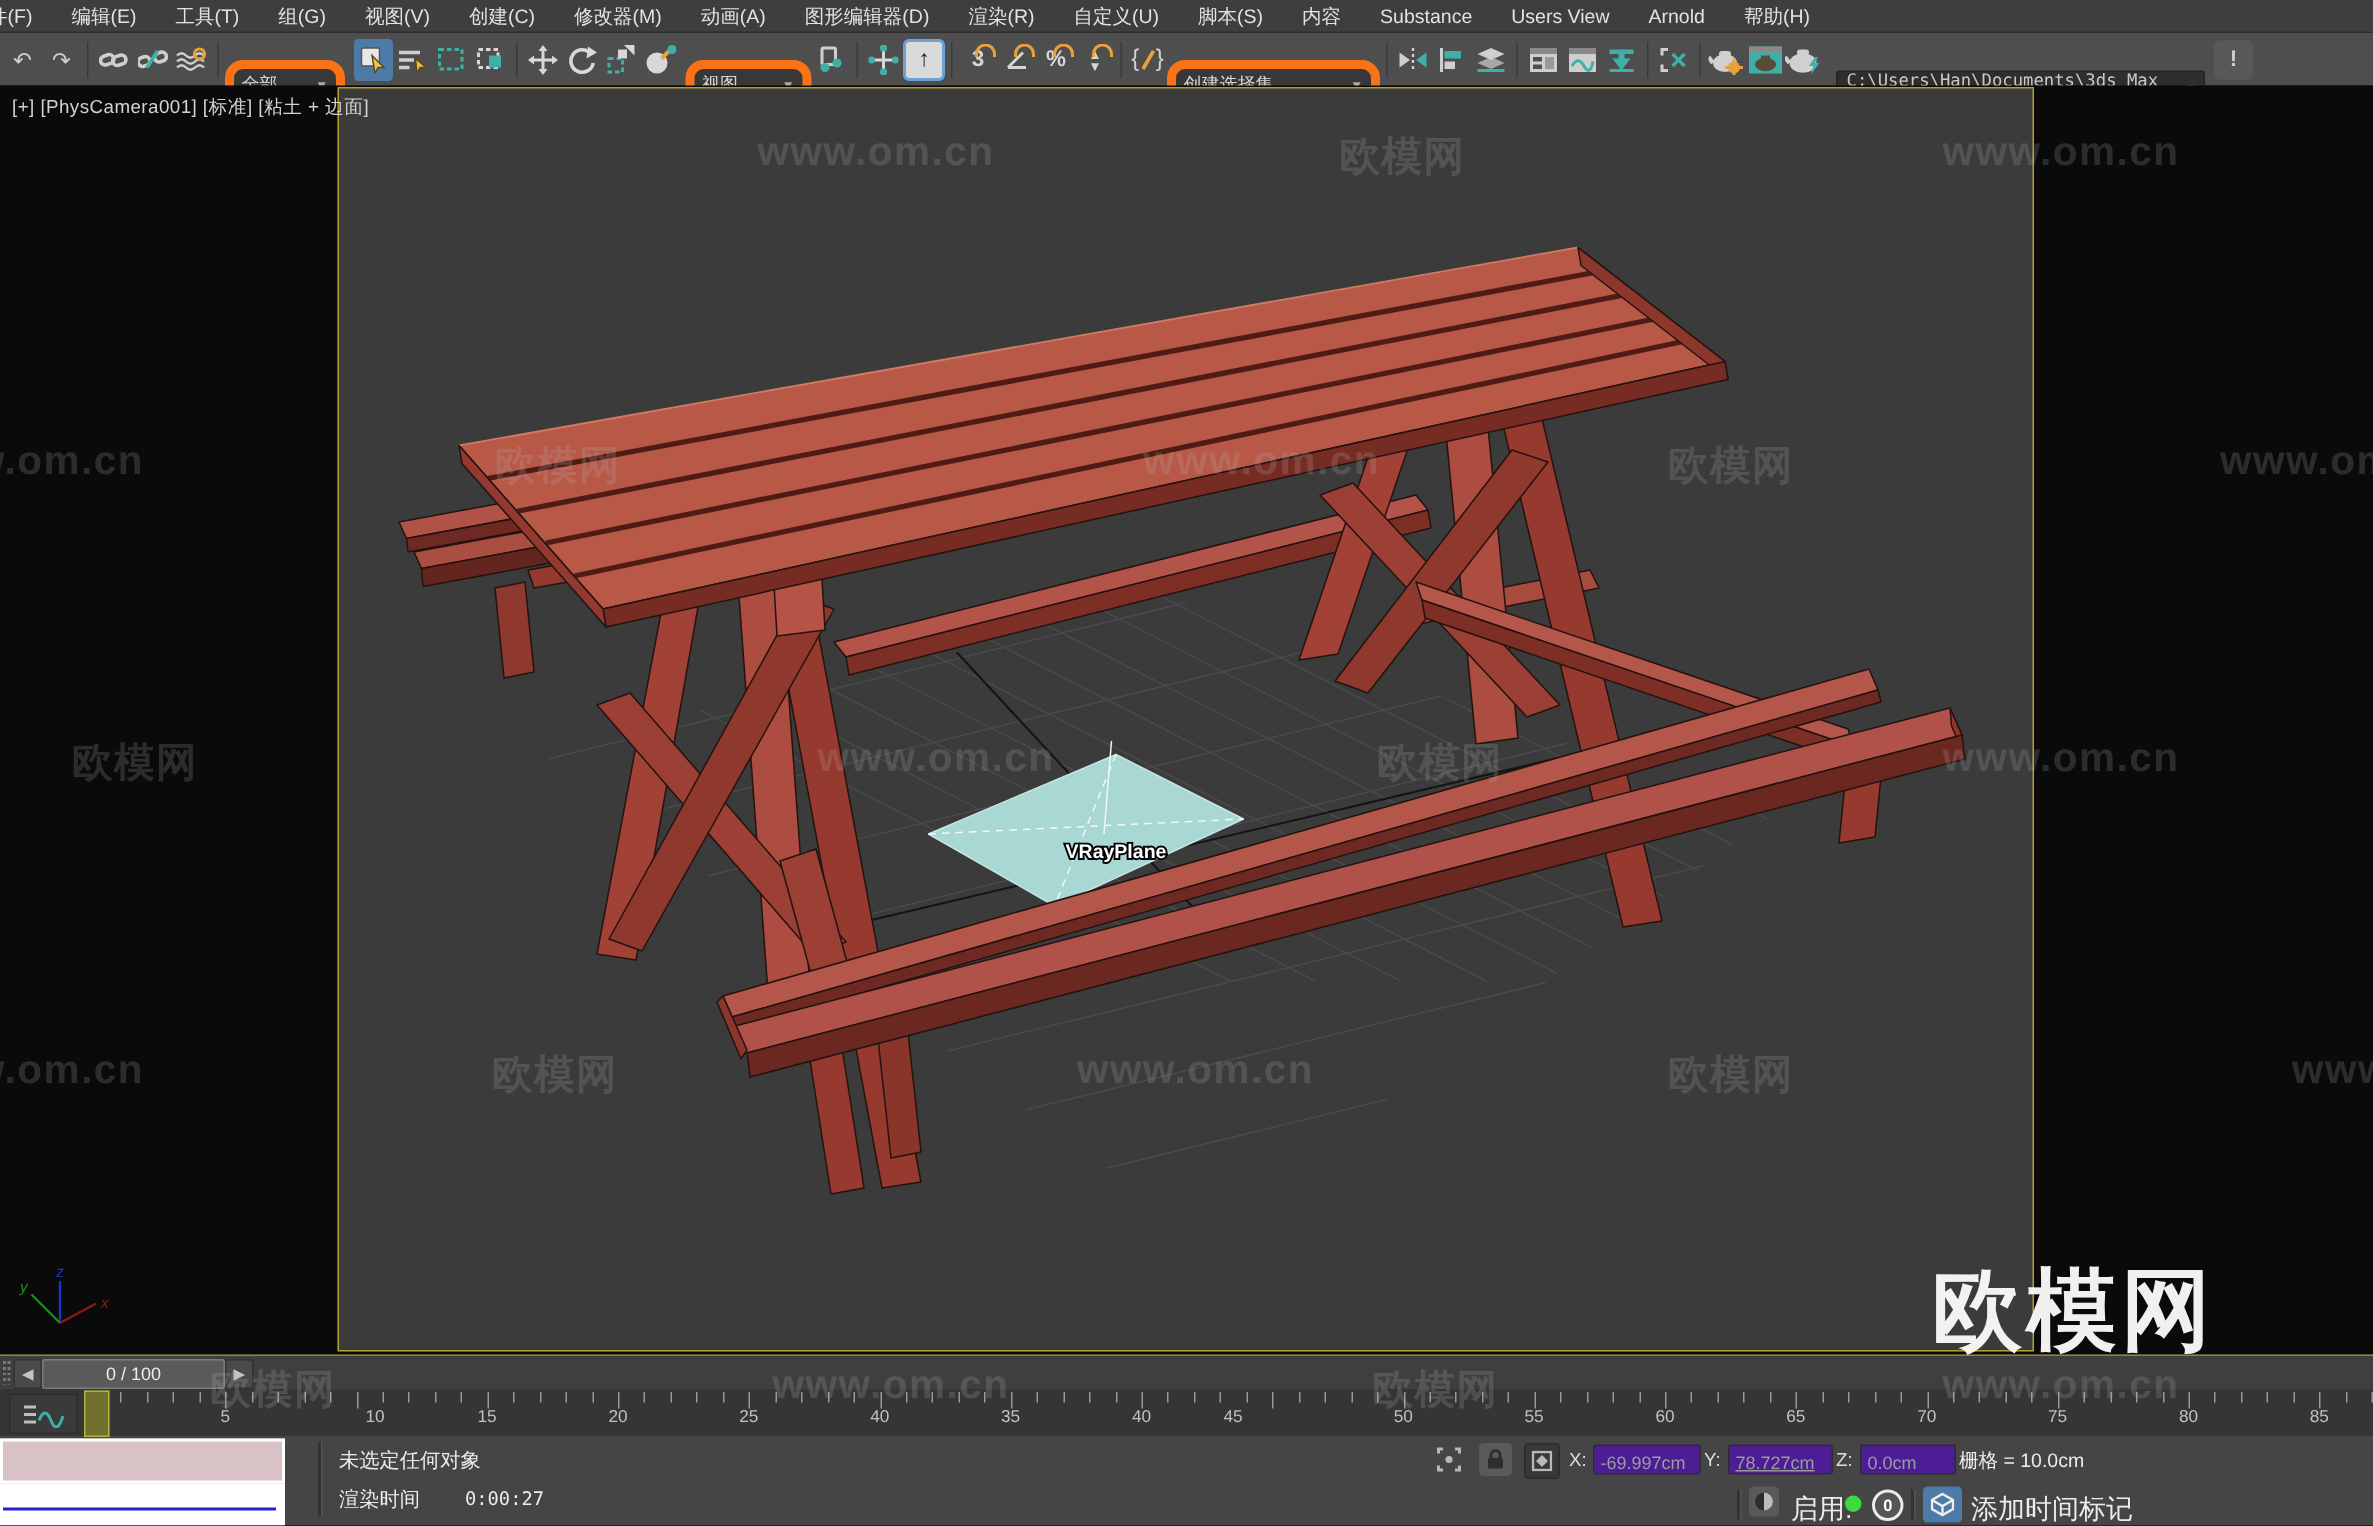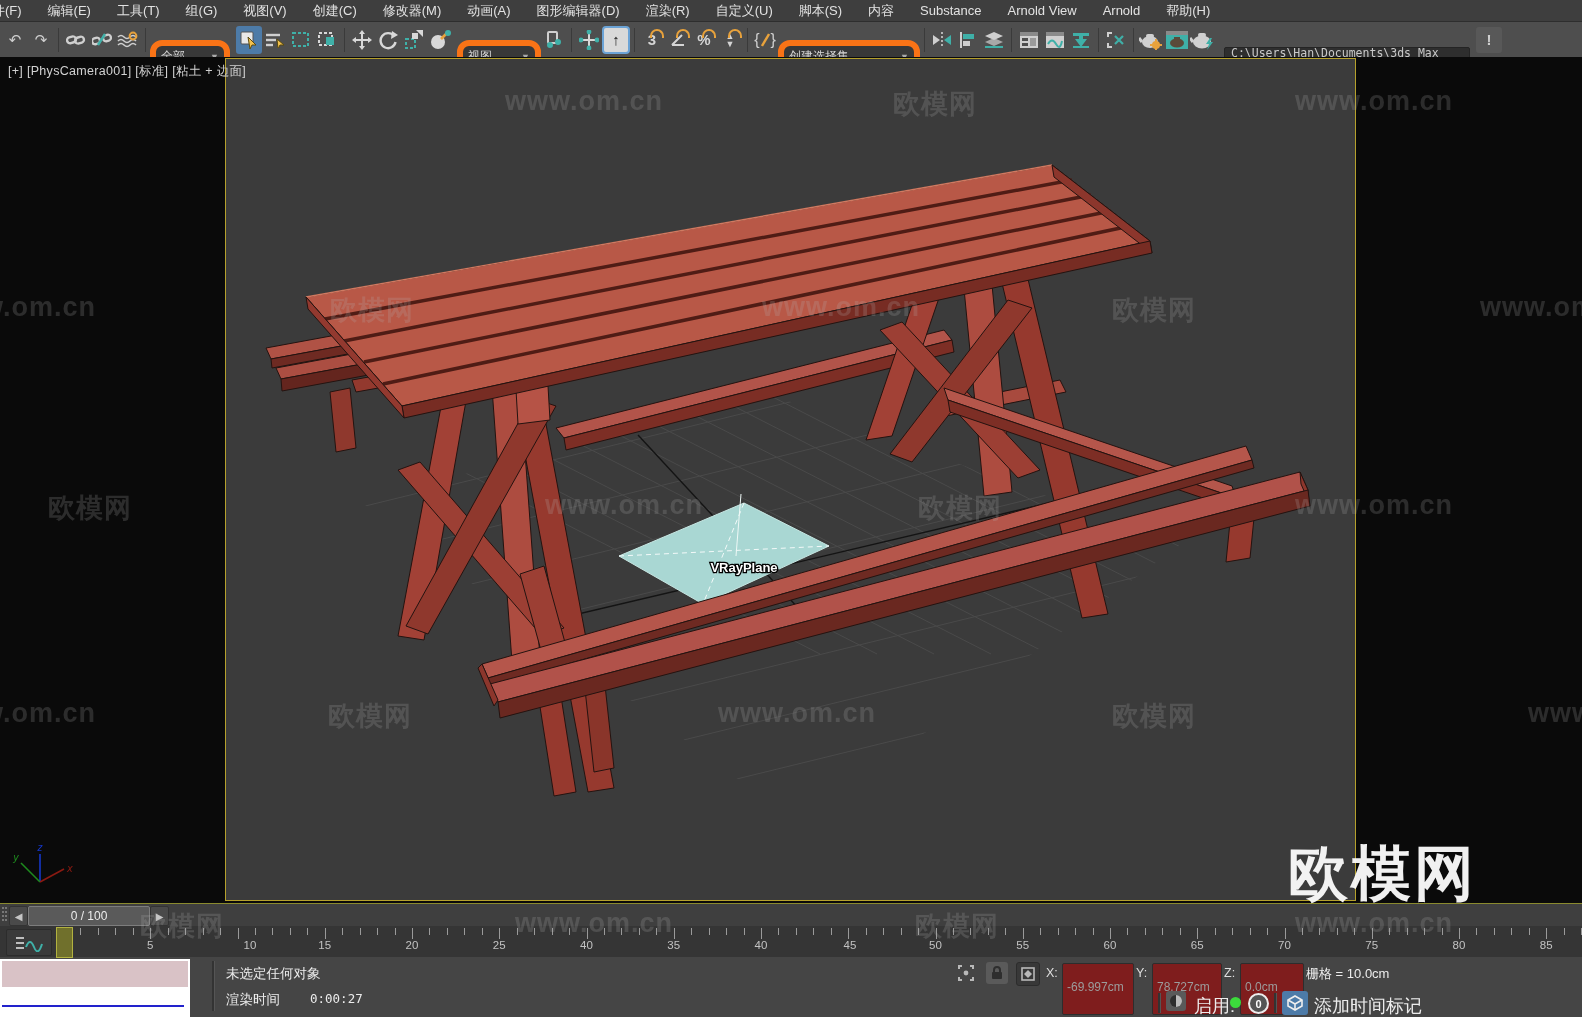--- a/index.html
+++ b/index.html
@@ -60,22 +60,22 @@
   #playhead{position:absolute;left:-1px;top:1px;width:15px;height:29px;background:#70702c;
             border:1px solid #b2b240;z-index:1;}
   
   #statusbar{position:absolute;left:0;top:957px;width:1582px;height:60px;background:#454545;color:#e4e4e4;}
   #listener{position:absolute;left:0;top:2px;width:190px;height:56px;}
   #listener .pink{position:absolute;left:0;top:0;width:186px;height:26px;background:#d9c2c6;border:2px solid #fff;}
   #listener .white{position:absolute;left:0;top:30px;width:186px;height:24px;background:#fff;border:2px solid #fff;}
   #listener .bluerule{position:absolute;left:2px;top:46px;width:182px;height:2px;background:#2222cc;}
   .sbsep{position:absolute;top:4px;width:2px;height:50px;background:#333;box-shadow:1px 0 0 #555;}
   .sbtext{position:absolute;font-size:13.5px;color:#ececec;white-space:nowrap;}
-  .field{position:absolute;height:18px;background:#7f1d1d;border:1px solid #2d2d2d;border-radius:2px;
-         color:#9c9c9c;font-size:12px;display:flex;align-items:flex-start;padding:16px 4px;}
+  .field{position:absolute;height:18px;background:#4c1d95;border:1px solid #2d2d2d;border-radius:2px;
+         color:#9c9c9c;font-size:12px;display:flex;align-items:flex-end;padding:0 4px;}
   .coordlabel{position:absolute;font-size:12.5px;color:#dedede;}
   .sb-ico{position:absolute;width:22px;height:22px;display:flex;align-items:center;justify-content:center;
           border-radius:3px;}
   .badge0{position:absolute;width:17px;height:17px;border-radius:50%;border:2px solid #ececec;
           background:#555;color:#fff;font-size:11px;font-weight:bold;display:flex;align-items:center;
           justify-content:center;}
   .cubebtn{position:absolute;width:26px;height:24px;background:#4d7ba8;border-radius:3px;
            display:flex;align-items:center;justify-content:center;}
   .greendot{position:absolute;width:11px;height:11px;border-radius:50%;background:#3cdb3c;}
 </style>
@@ -92,21 +92,21 @@
       <span class="menu-item">视图(V)</span>
       <span class="menu-item">创建(C)</span>
       <span class="menu-item">修改器(M)</span>
       <span class="menu-item">动画(A)</span>
       <span class="menu-item">图形编辑器(D)</span>
       <span class="menu-item">渲染(R)</span>
       <span class="menu-item">自定义(U)</span>
       <span class="menu-item">脚本(S)</span>
       <span class="menu-item">内容</span>
       <span class="menu-item">Substance</span>
-      <span class="menu-item">Arnold View</span>
+      <span class="menu-item">Users View</span>
       <span class="menu-item">Arnold</span>
       <span class="menu-item">帮助(H)</span>
     </div>
 
   <div id="toolbar">
     <div class="tb" style="margin-left:2px;">↶</div>
     <div class="tb">↷</div>
     <div class="vsep"></div>
     <div class="tb">
       <svg width="20" height="16">
@@ -602,21 +602,21 @@
         <div class="tick" style="left: 1524.15px; height: 7px;"></div>
         <div class="tick-label" style="left: 6px;">0</div>
         <div class="tick-label" style="left: 93.25px;">5</div>
         <div class="tick-label" style="left: 193px;">10</div>
         <div class="tick-label" style="left: 267.75px;">15</div>
         <div class="tick-label" style="left: 355px;">20</div>
         <div class="tick-label" style="left: 442.25px;">25</div>
         <div class="tick-label" style="left: 529.5px;">40</div>
         <div class="tick-label" style="left: 616.75px;">35</div>
         <div class="tick-label" style="left: 704px;">40</div>
-        <div class="tick-label" style="left: 793px;">45</div>
+        <div class="tick-label" style="left: 765px;">45</div>
         <div class="tick-label" style="left: 878.5px;">50</div>
         <div class="tick-label" style="left: 965.75px;">55</div>
         <div class="tick-label" style="left: 1053px;">60</div>
         <div class="tick-label" style="left: 1140.25px;">65</div>
         <div class="tick-label" style="left: 1227.5px;">70</div>
         <div class="tick-label" style="left: 1314.75px;">75</div>
         <div class="tick-label" style="left: 1402px;">80</div>
         <div class="tick-label" style="left: 1489.25px;">85</div>
       </div>
   </div>
@@ -654,21 +654,21 @@
       <svg width="14" height="14">
           <rect x="1" y="1" width="12" height="12" fill="none" stroke="#b8b8b8" stroke-width="1.6"></rect>
       <polygon points="7,3 11,7 7,11 3,7" fill="#b8b8b8"></polygon>
         </svg>
     </div>
     <div class="coordlabel" style="left:1046px;top:9px;">X:</div>
     <div class="field" style="left:1062px;top:6px;width:62px;">
       <span>-69.997cm</span>
       </div>
     <div class="coordlabel" style="left:1136px;top:9px;">Y:</div>
-    <div class="field" style="left:1152px;top:6px;width:60px;">
+    <div class="field" style="left:1152px;top:6px;width:60px;text-decoration:underline;">
       <span>78.727cm</span>
       </div>
     <div class="coordlabel" style="left:1224px;top:9px;">Z:</div>
     <div class="field" style="left:1240px;top:6px;width:54px;">
       <span>0.0cm</span>
       </div>
     <div class="sbtext" style="left:1306px;top:8px;font-size:13px;">栅格 = 10.0cm</div>
 
     <div class="sbsep" style="left:1158px;top:36px;height:20px;"></div>
     <div class="sb-ico" style="left:1166px;top:34px;background:#5a5a5a;width:20px;height:20px;">

